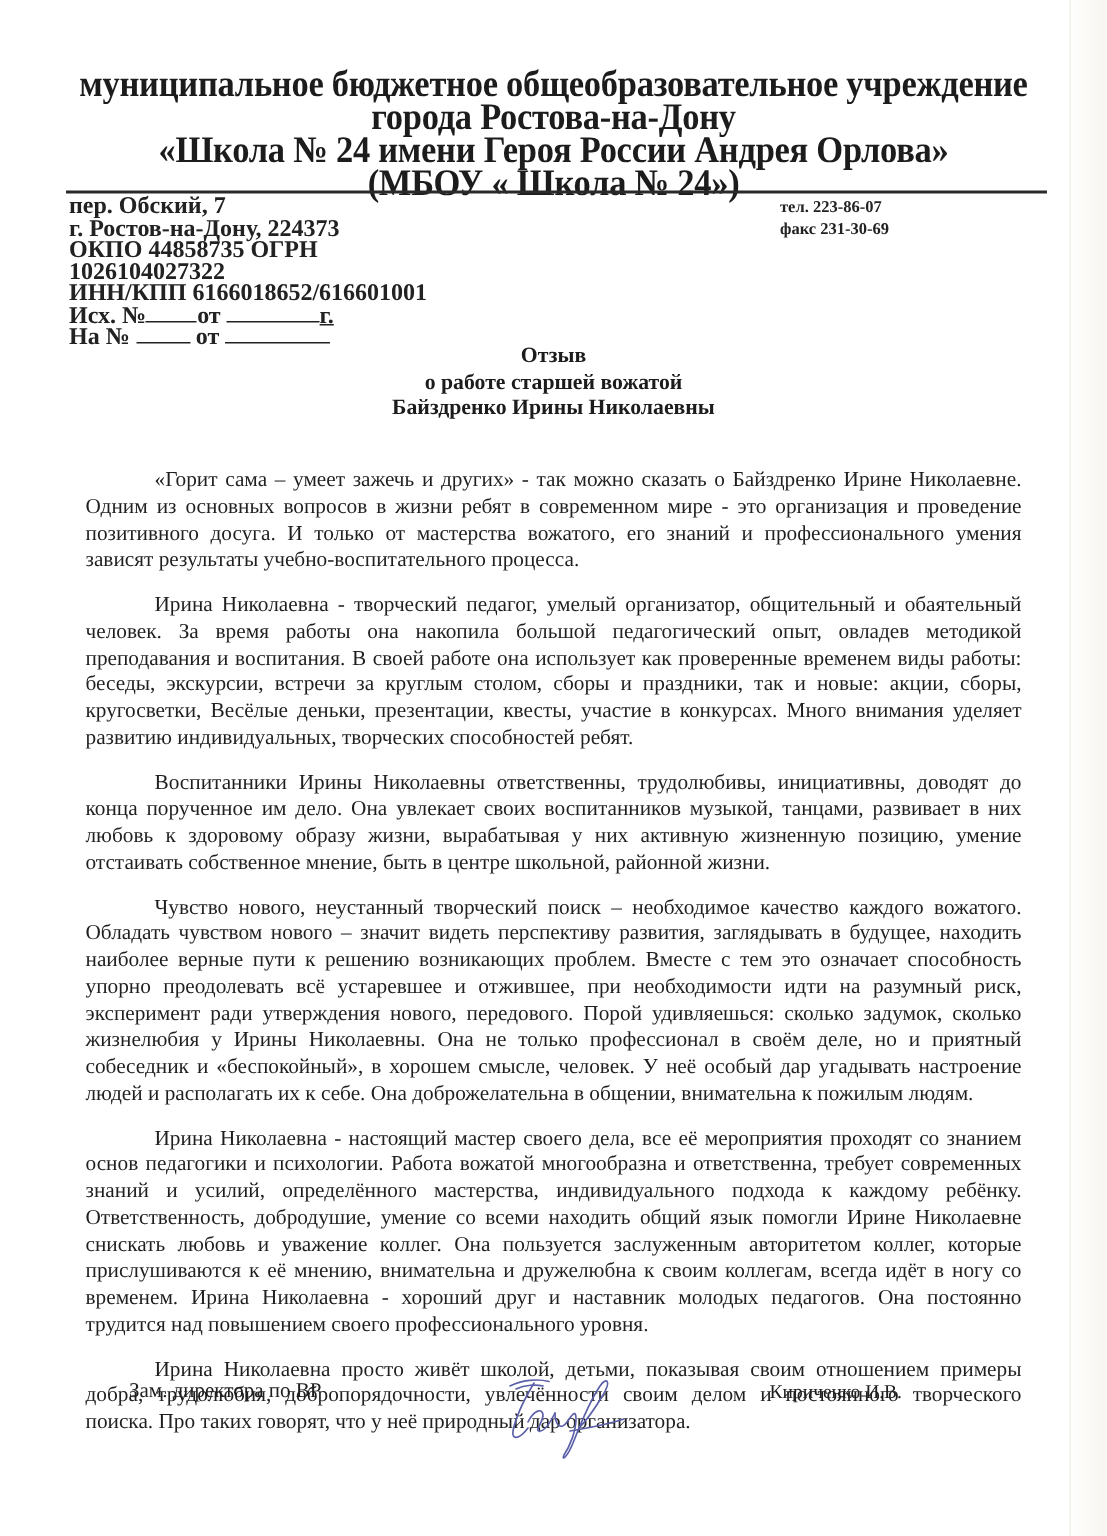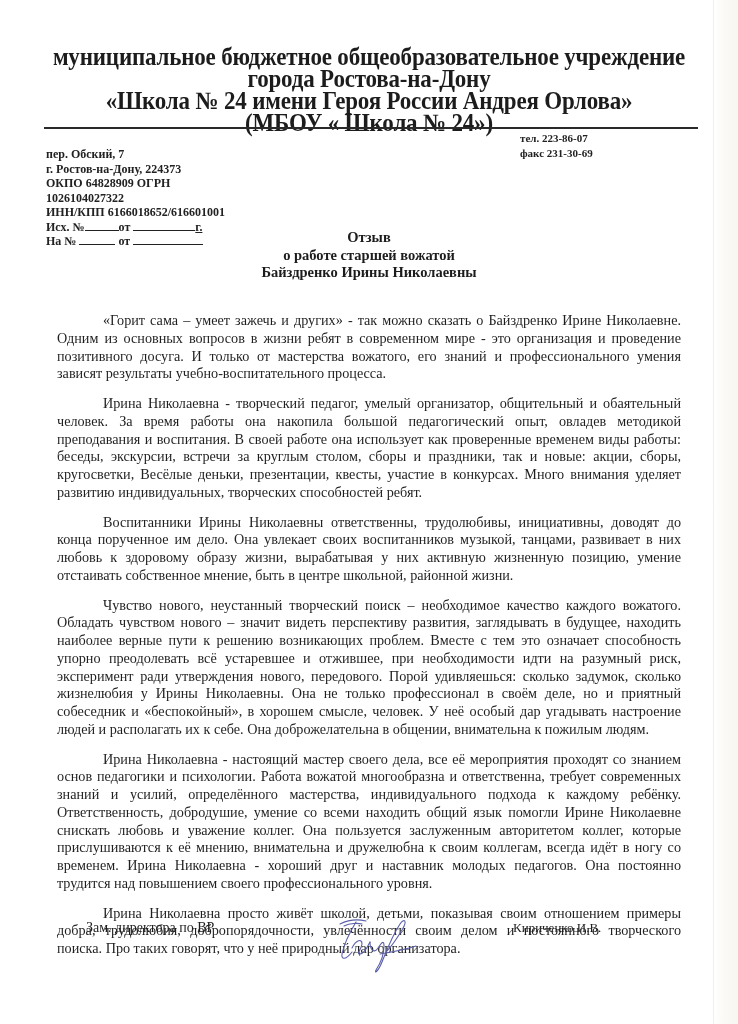--- a/index.html
+++ b/index.html
@@ -45,24 +45,23 @@
     .rule {
       position: absolute;
       left: 44px; top: 127px;
       width: 654px; height: 2px;
       background: #2a2a2a;
     }
     .req-left {
       position: absolute;
       left: 46px; top: 131px;
       font-weight: bold;
-      font-size: 12px;
+      font-size: 16px;
       line-height: 14.5px;
       color: #222;
-      margin-top: 16px;
     }
     .req-right {
       position: absolute;
       left: 520px; top: 131px;
       font-weight: bold;
       font-size: 11px;
       line-height: 14.5px;
       color: #222;
     }
     .req-line { display: block; white-space: pre; }
@@ -135,21 +134,21 @@
     <span class="header-line">города Ростова-на-Дону</span>
     <span class="header-line">«Школа № 24 имени Героя России Андрея Орлова»</span>
     <span class="header-line">(МБОУ « Школа  № 24»)</span>
   </div>
 
   <div class="rule"></div>
 
   <div class="req-left">
     <span class="req-line">пер. Обский, 7</span>
     <span class="req-line">г. Ростов-на-Дону, 224373</span>
-    <span class="req-line">ОКПО 64828909 ОГРН</span>
+    <span class="req-line">ОКПО 44858735 ОГРН</span>
     <span class="req-line">1026104027322</span>
     <span class="req-line">ИНН/КПП 6166018652/616601001</span>
     <span class="req-line"><span>Исх. №</span><span class="blank" style="width:34px"></span><span>от</span> <span class="blank" style="width:62px"></span><span style="text-decoration:underline">г.</span></span>
     <span class="req-line"><span>На №</span> <span class="blank" style="width:36px"></span> <span>от</span> <span class="blank" style="width:70px"></span></span>
   </div>
 
   <div class="req-right">
     <span class="req-line">тел. 223-86-07</span>
     <span class="req-line">факс 231-30-69</span>
   </div>

